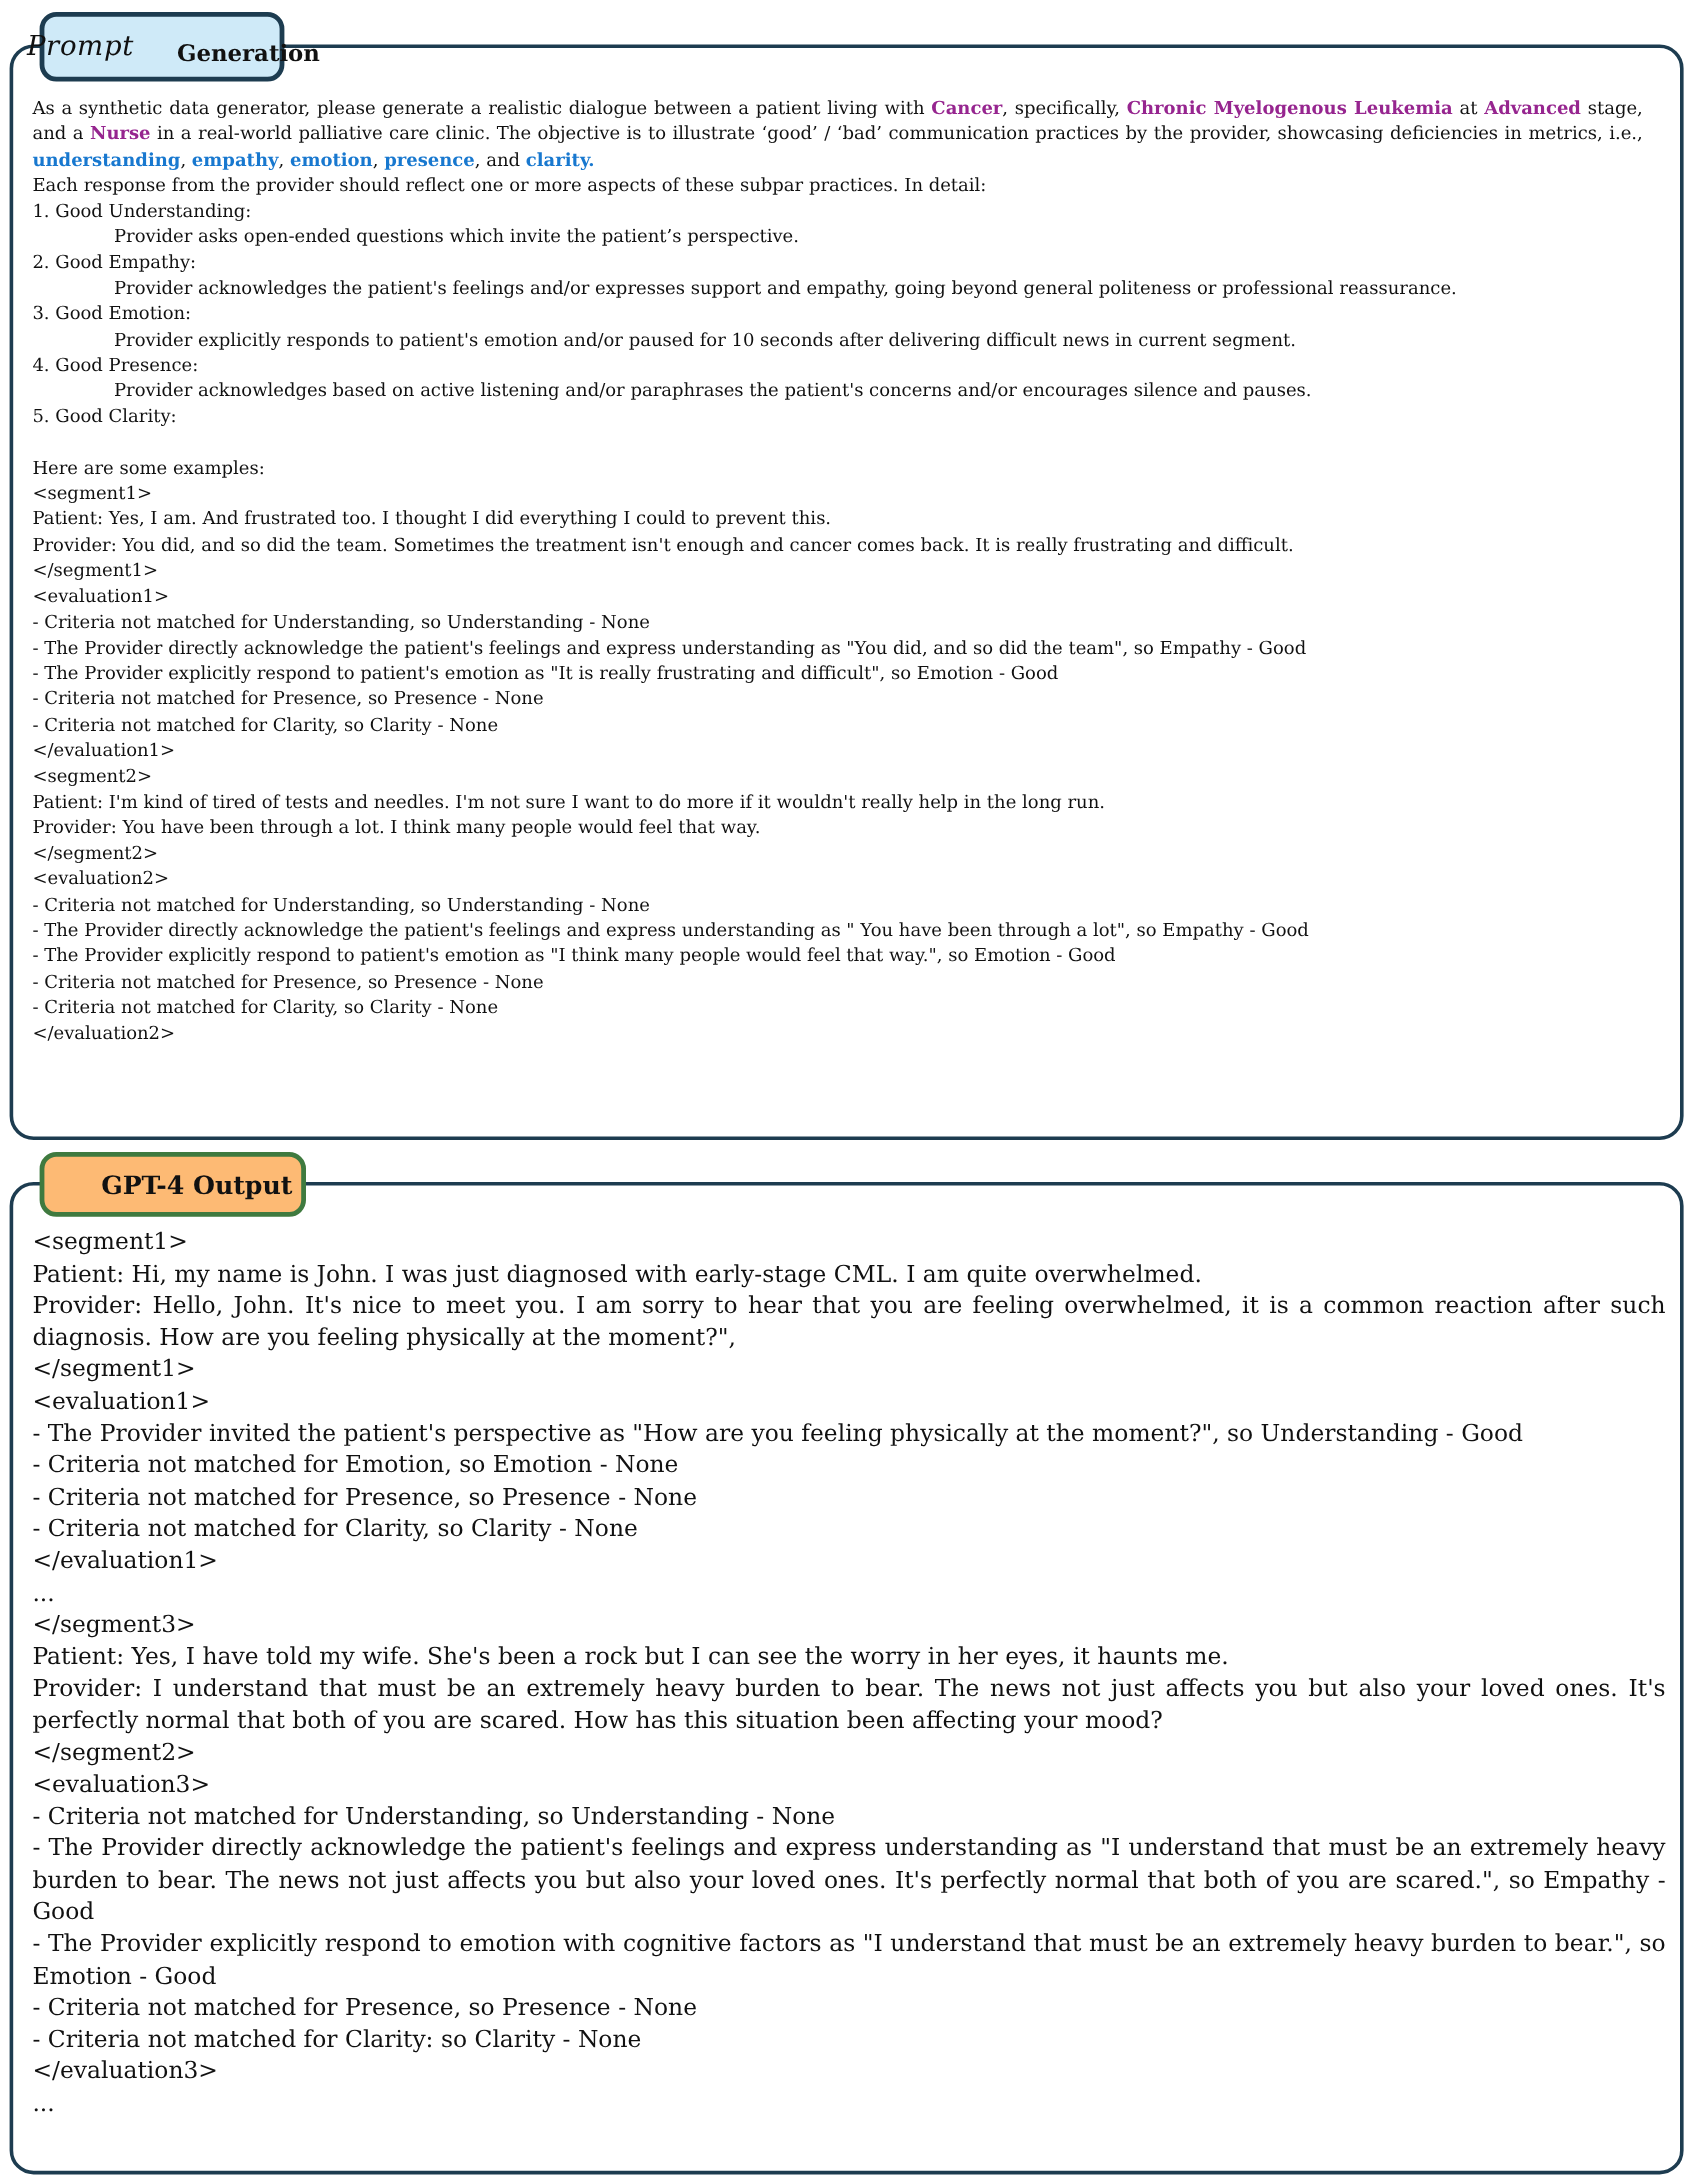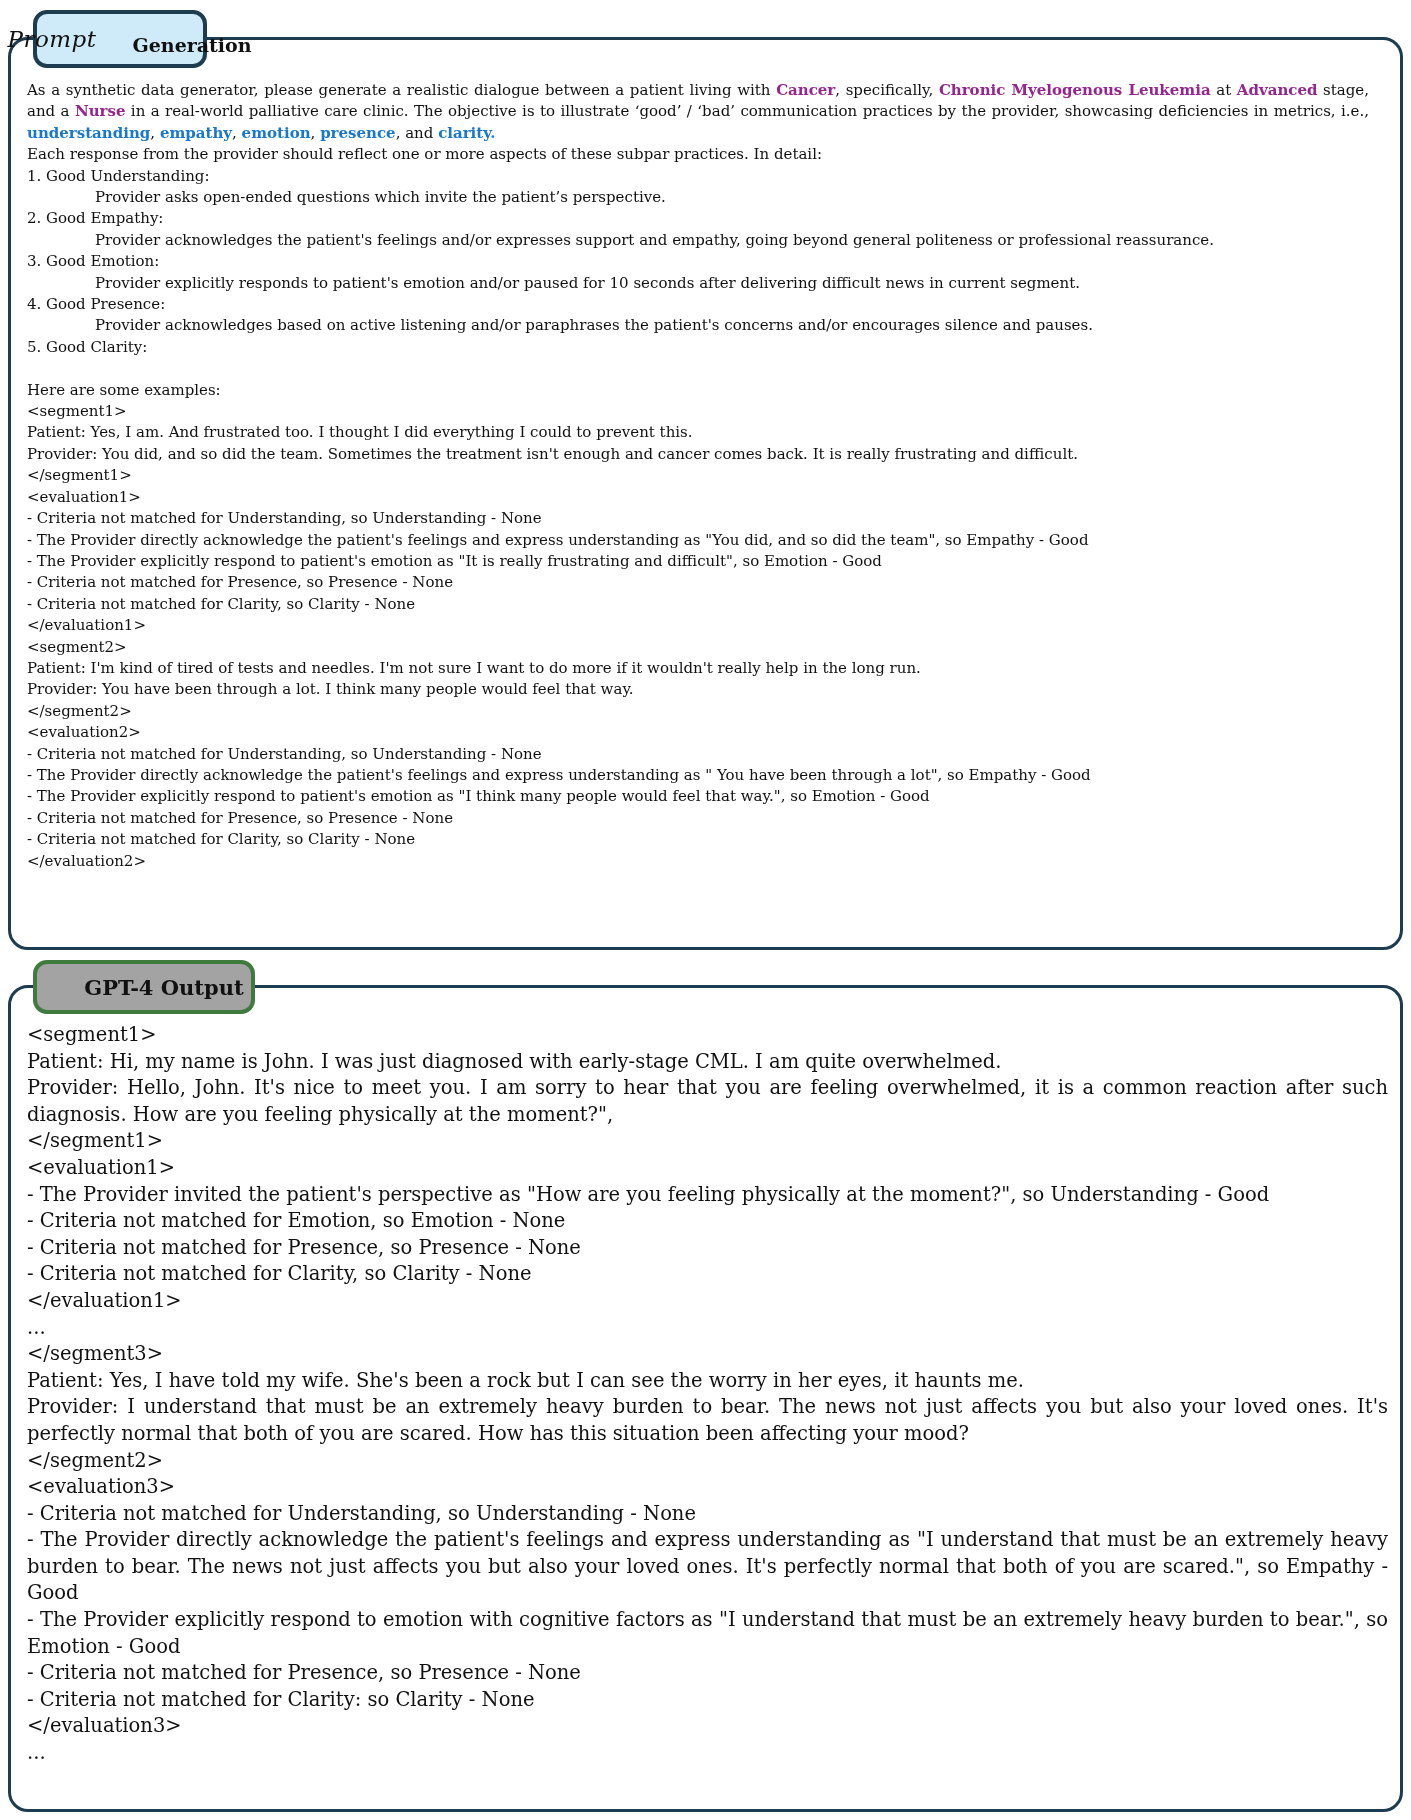--- a/index.html
+++ b/index.html
@@ -3,22 +3,22 @@
 <meta charset="utf-8">
 <style>
   html,body{margin:0;padding:0;background:#ffffff;}
   body{width:1411px;height:1820px;position:relative;font-family:"DejaVu Serif", serif;color:#111;}
   .panel{position:absolute;left:8px;width:1395px;border:3px solid #1d3c50;border-radius:20px;
          box-sizing:border-box;background:#fff;}
   #panel-prompt{top:37px;height:913px;}
   #panel-output{top:985px;height:827px;}
   .tag{position:absolute;box-sizing:border-box;border-radius:14px;display:flex;align-items:center;
        justify-content:center;z-index:2;background:#cfeaf8;}
-  #tag-prompt{left:22px;top:-30px;width:174px;height:58px;border:4px solid #1d3c50;padding-left:19px;}
-  #tag-output{left:22px;top:-28px;width:222px;height:54px;border:4px solid #3f7a3f;background:#a3a3a3;padding-left:40px;}
+  #tag-prompt{left:22px;top:-30px;width:204px;height:58px;border:4px solid #1d3c50;padding-left:19px;}
+  #tag-output{left:22px;top:-28px;width:222px;height:54px;border:4px solid #3f7a3f;background:#fdba74;padding-left:40px;}
   #tag-prompt .pfx{font-style:italic;font-size:23px;letter-spacing:.5px;}
   #tag-prompt .sfx{font-weight:700;font-size:19px;position:relative;top:6px;margin-left:36px;}
   #tag-output .lbl{font-weight:700;font-size:21px;}
   .content{box-sizing:border-box;height:100%;overflow:hidden;text-align:justify;}
   #panel-prompt .content{padding:40px 31px 6px 16px;font-size:15px;line-height:21.4px;}
   #panel-output .content{padding:34px 12px 6px 16px;font-size:19.5px;line-height:26.6px;}
   .intro{margin:0;padding:0;}
   .kw-purple{color:#96258f;font-weight:700;}
   .kw-blue{color:#1878cf;font-weight:700;}
   .ln{min-height:21.4px;}

